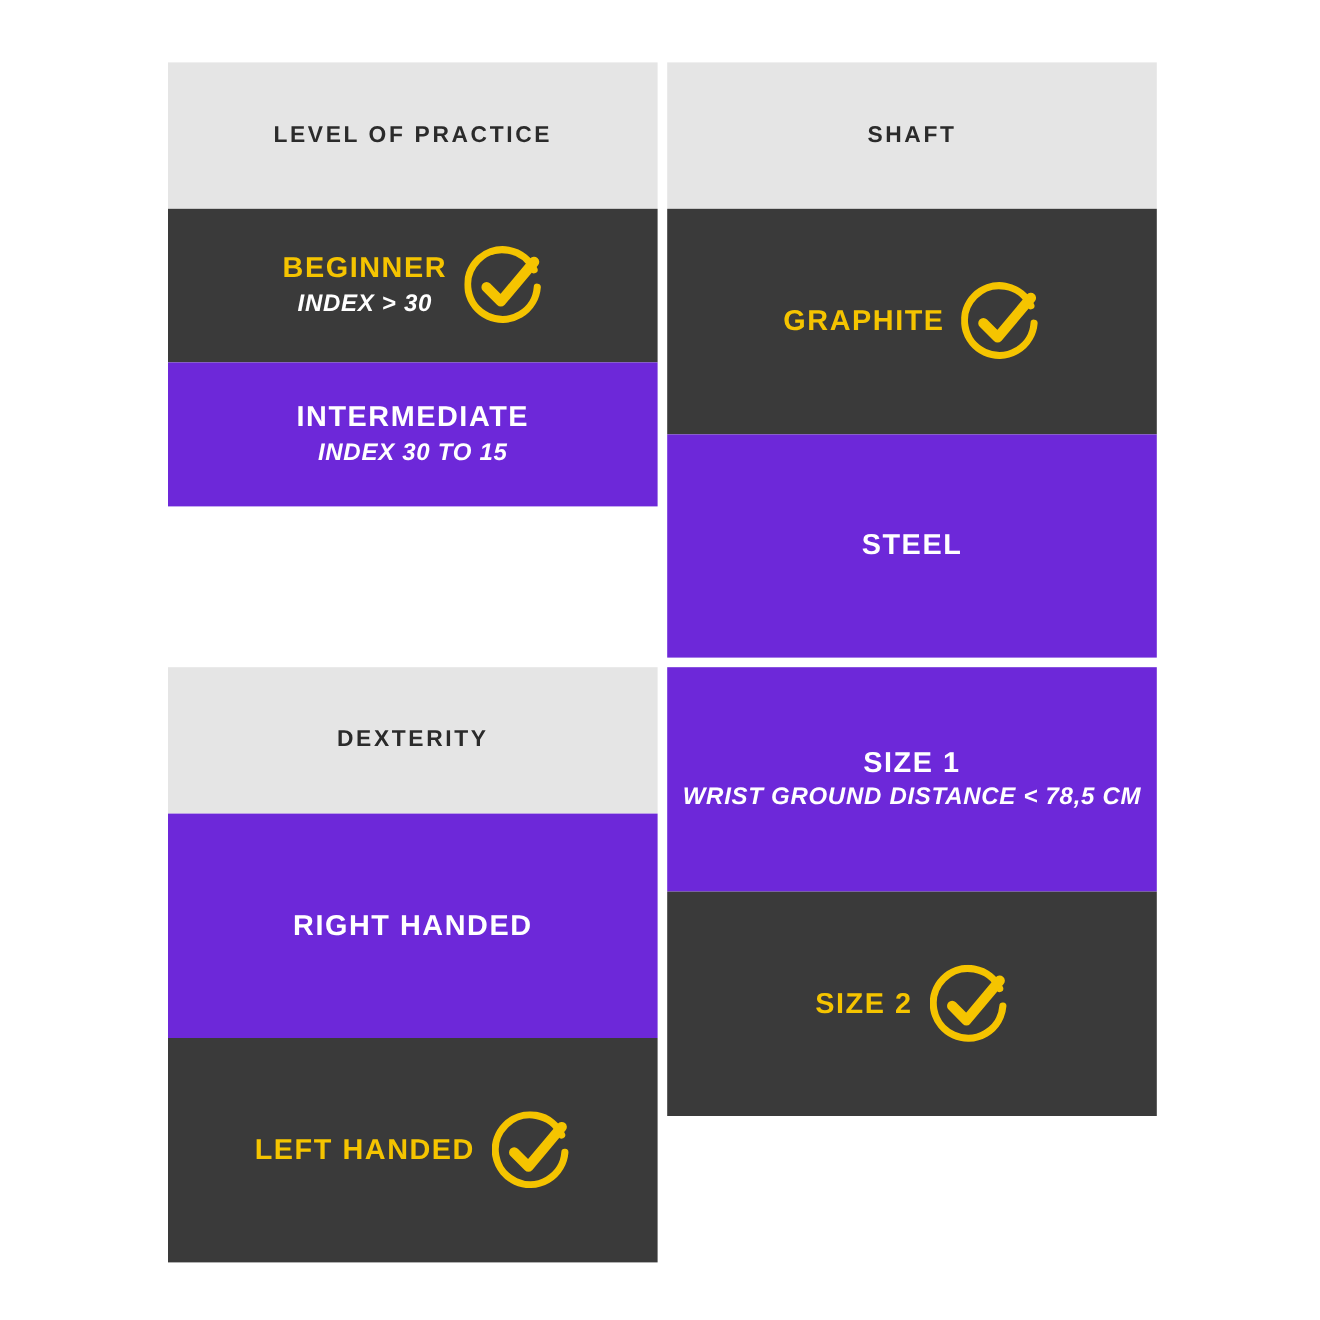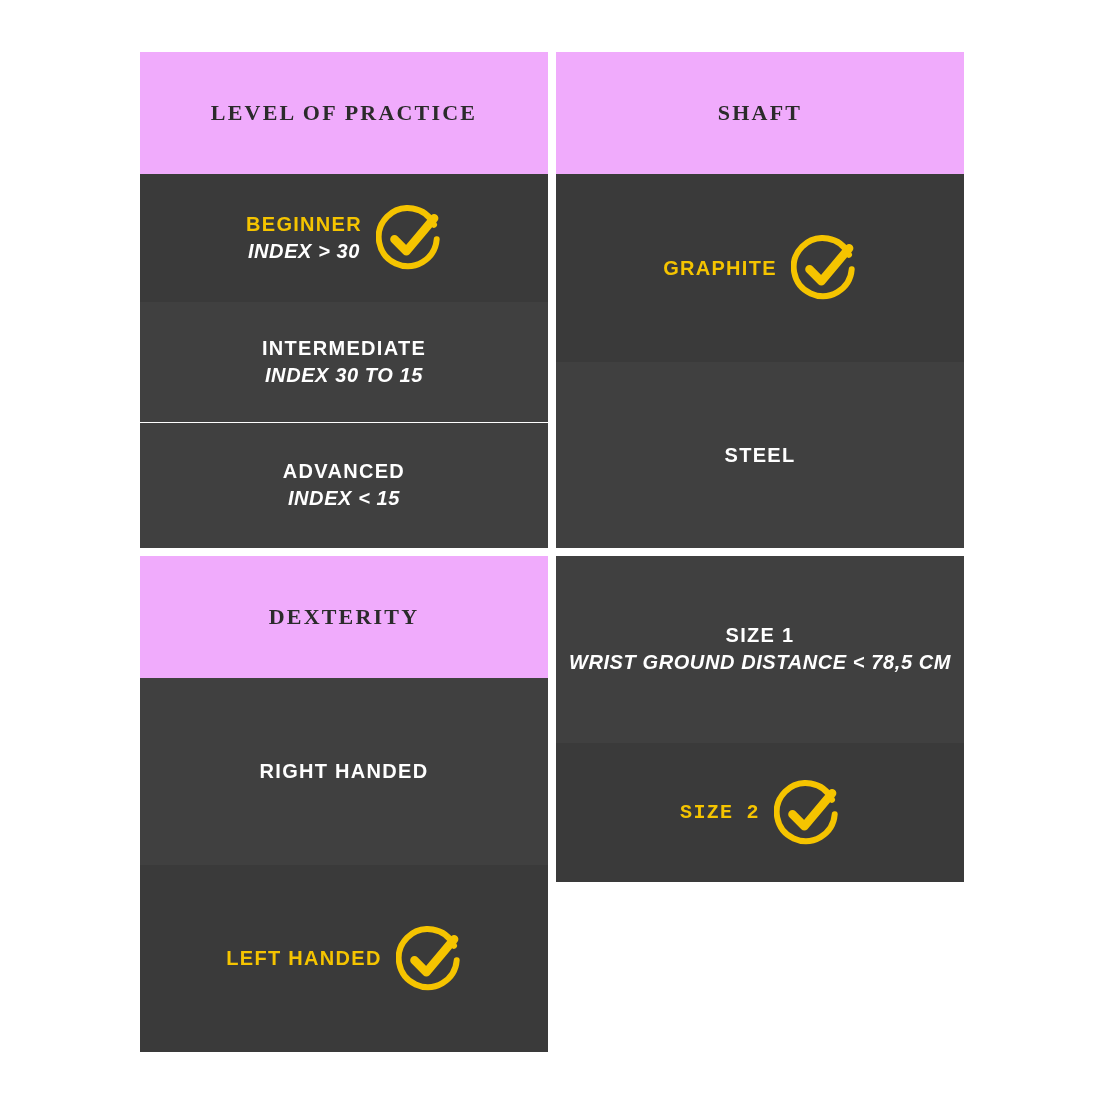--- a/index.html
+++ b/index.html
@@ -32,43 +32,42 @@
     display: flex;
     flex-direction: column;
     background: #ffffff;
   }
 
   .quad-title {
     height: 122px;
     display: flex;
     align-items: center;
     justify-content: center;
-    background: #f0abfc;
+    background: #e5e5e5;
     color: #2b2b2b;
-    font-size: 22px;
+    font-size: 19px;
     font-weight: bold;
     letter-spacing: 2.2px;
     text-transform: uppercase;
-    font-family: Liberation Serif, serif;
   }
 
   .options {
     flex: 1;
     display: flex;
     flex-direction: column;
   }
 
   .opt {
     position: relative;
     display: flex;
     align-items: center;
     justify-content: center;
     text-align: center;
     color: #ffffff;
-    background: #404040;
+    background: #6d28d9;
   }
 
   .opt.selected {
     background: #3a3a3a;
   }
 
   .opt-inner {
     display: flex;
     align-items: center;
     justify-content: center;
@@ -76,21 +75,21 @@
   }
 
   .opt-text {
     display: flex;
     flex-direction: column;
     align-items: center;
     justify-content: center;
   }
 
   .opt-label {
-    font-size: 20px;
+    font-size: 24px;
     font-weight: bold;
     letter-spacing: 1.3px;
     line-height: 1.15;
     text-transform: uppercase;
   }
 
   .opt.selected .opt-label {
     color: #f5c400;
   }
 
@@ -123,21 +122,21 @@
   .q-level .opt-1 { height: 120px; }
   .q-level .opt-2 { height: 125px; }
 
   .q-shaft .opt-0 { height: 188px; }
   .q-shaft .opt-1 { height: 186px; }
 
   .q-dex .opt-0 { height: 187px; }
   .q-dex .opt-1 { height: 187px; }
 
   .q-size .opt-0 { height: 187px; text-align: center; }
-  .q-size .opt-1 { height: 139px; font-family: Liberation Mono, monospace; }
+  .q-size .opt-1 { height: 187px; }
 </style>
 </head>
 <body>
 
 <div class="board">
   <div class="quad-grid">
 
     <div class="quad q-level">
       <div class="quad-title">LEVEL OF PRACTICE</div>
       <div class="options">
@@ -161,28 +160,20 @@
           <div class="opt-inner">
             <div class="opt-text">
               <div class="opt-label">INTERMEDIATE</div>
               <div class="opt-sub">INDEX 30 TO 15</div>
             </div>
           </div>
         </div>
 
         <div class="divider"></div>
 
-        <div class="opt opt-2">
-          <div class="opt-inner">
-            <div class="opt-text">
-              <div class="opt-label">ADVANCED</div>
-              <div class="opt-sub">INDEX &lt; 15</div>
-            </div>
-          </div>
-        </div>
 
       </div>
     </div>
 
     <div class="quad q-shaft">
       <div class="quad-title">SHAFT</div>
       <div class="options">
 
         <div class="opt selected opt-0">
           <div class="opt-inner">

